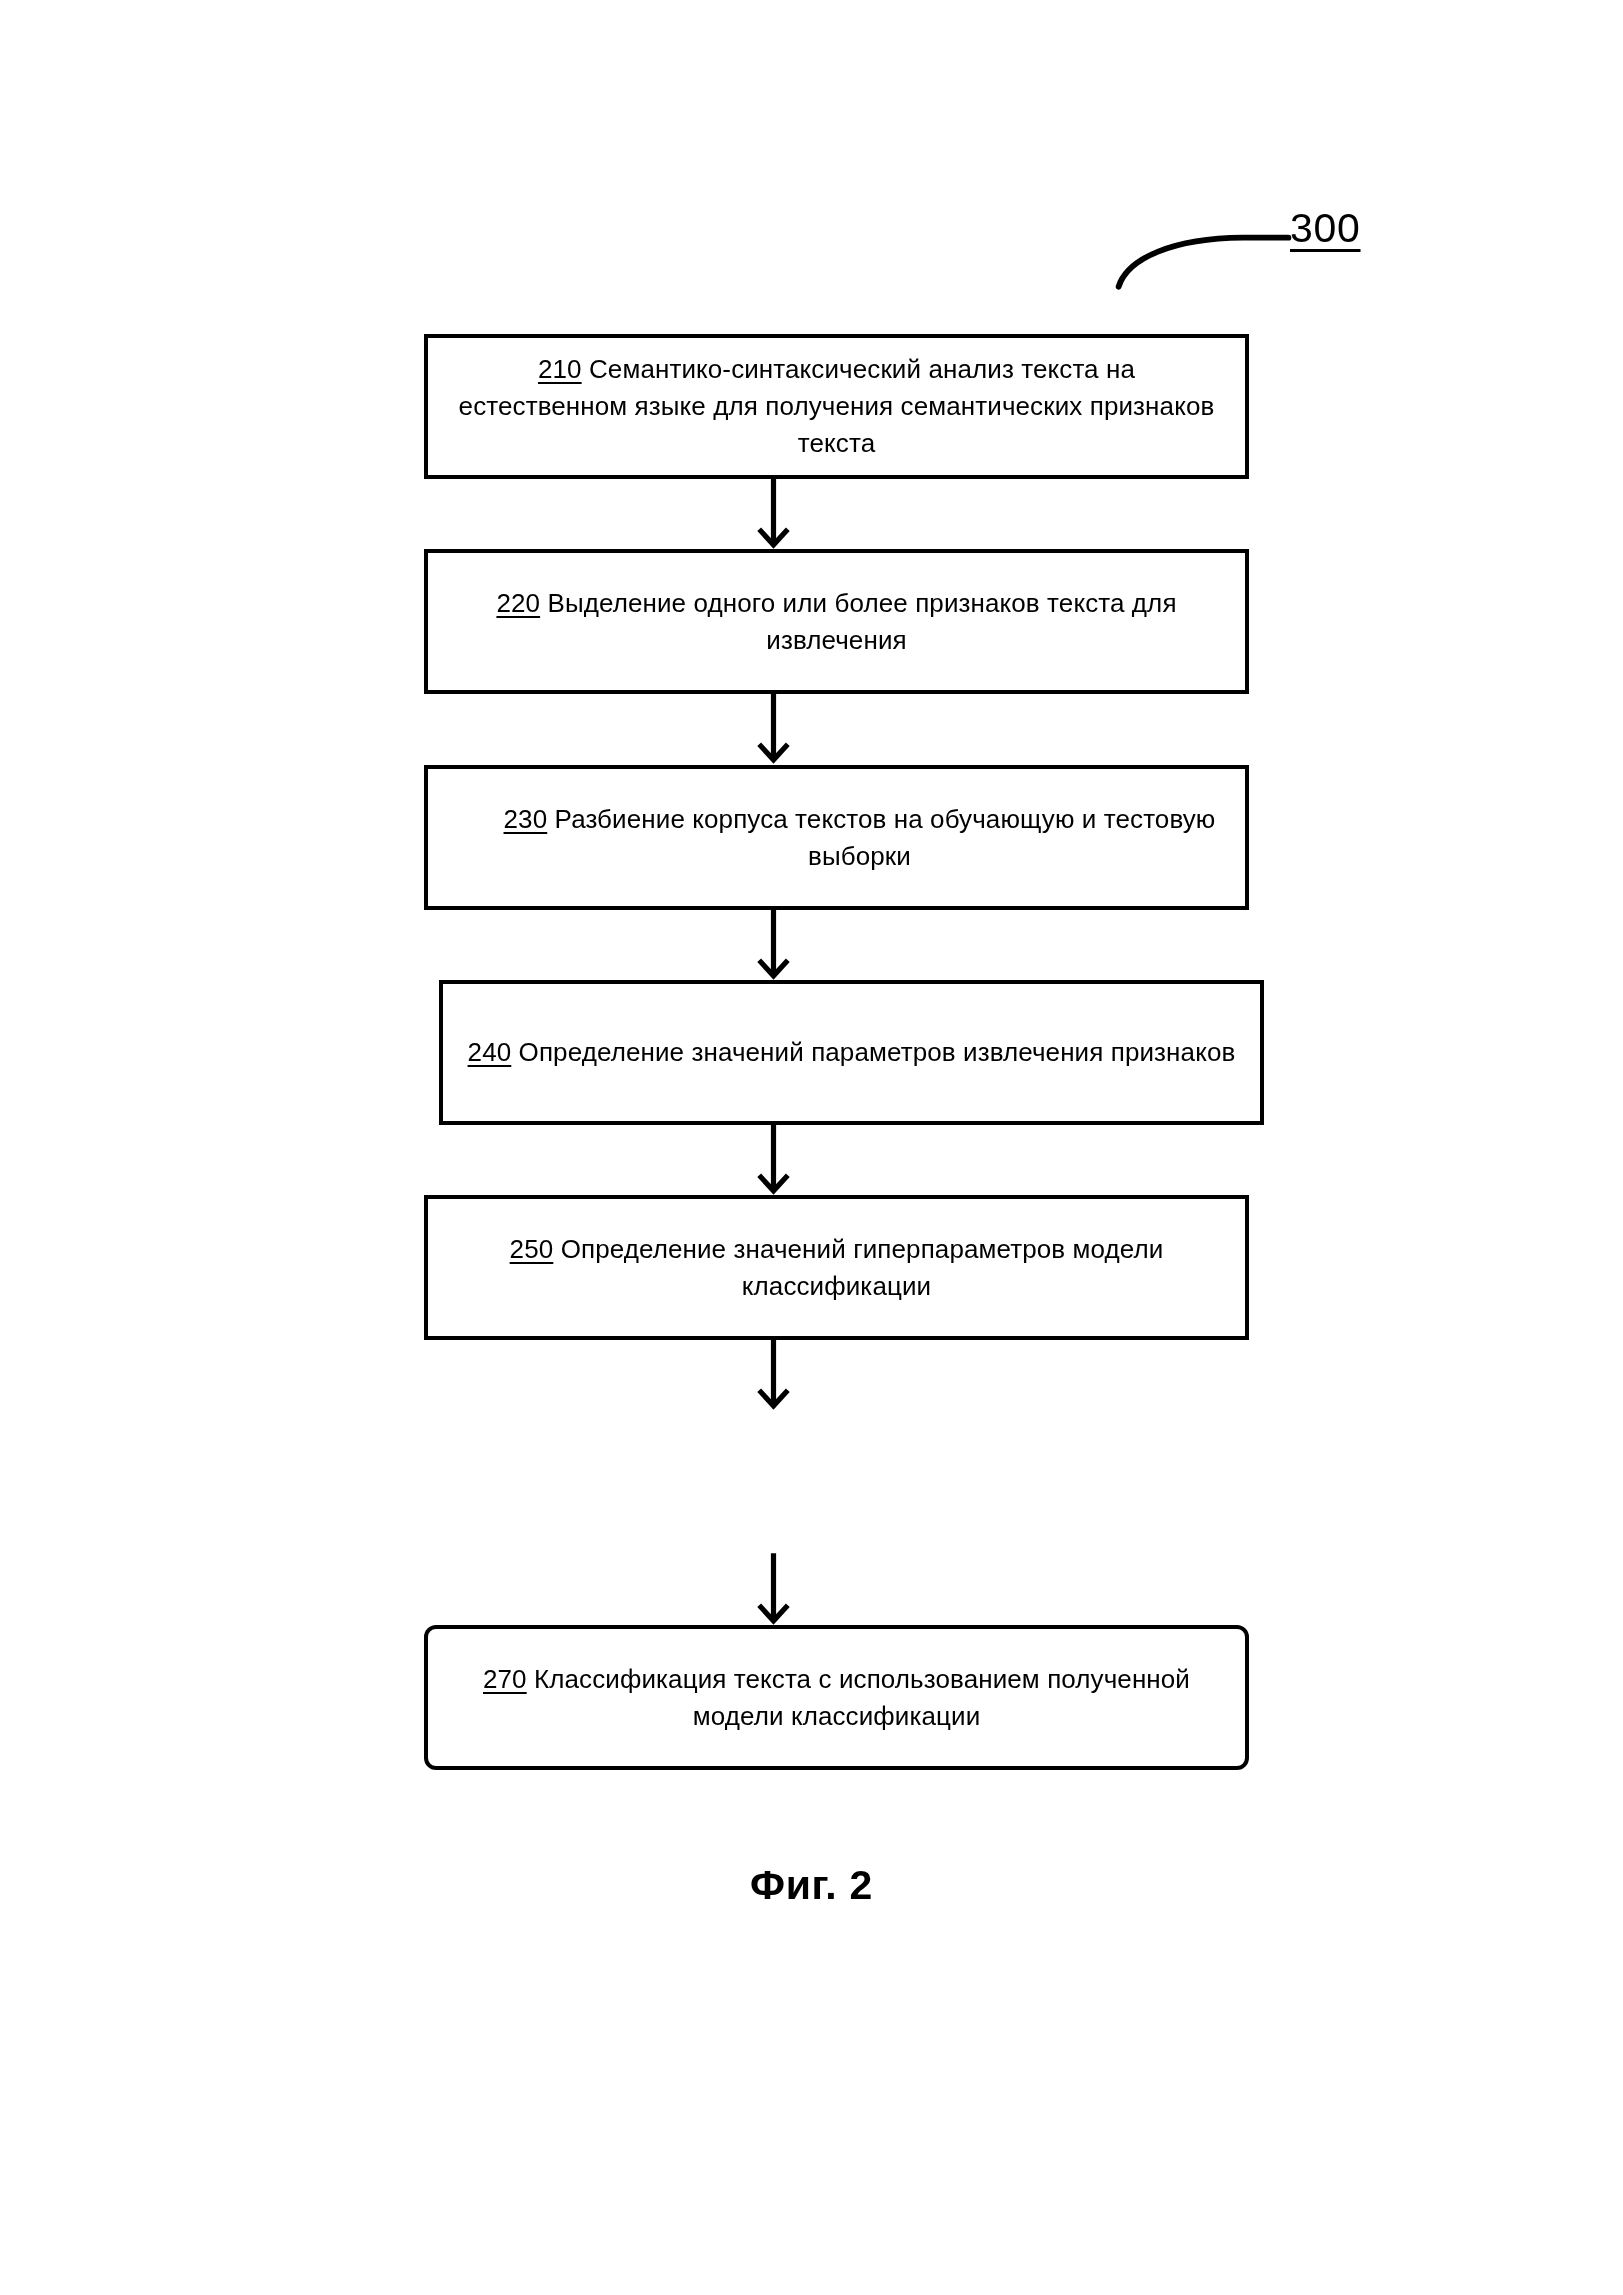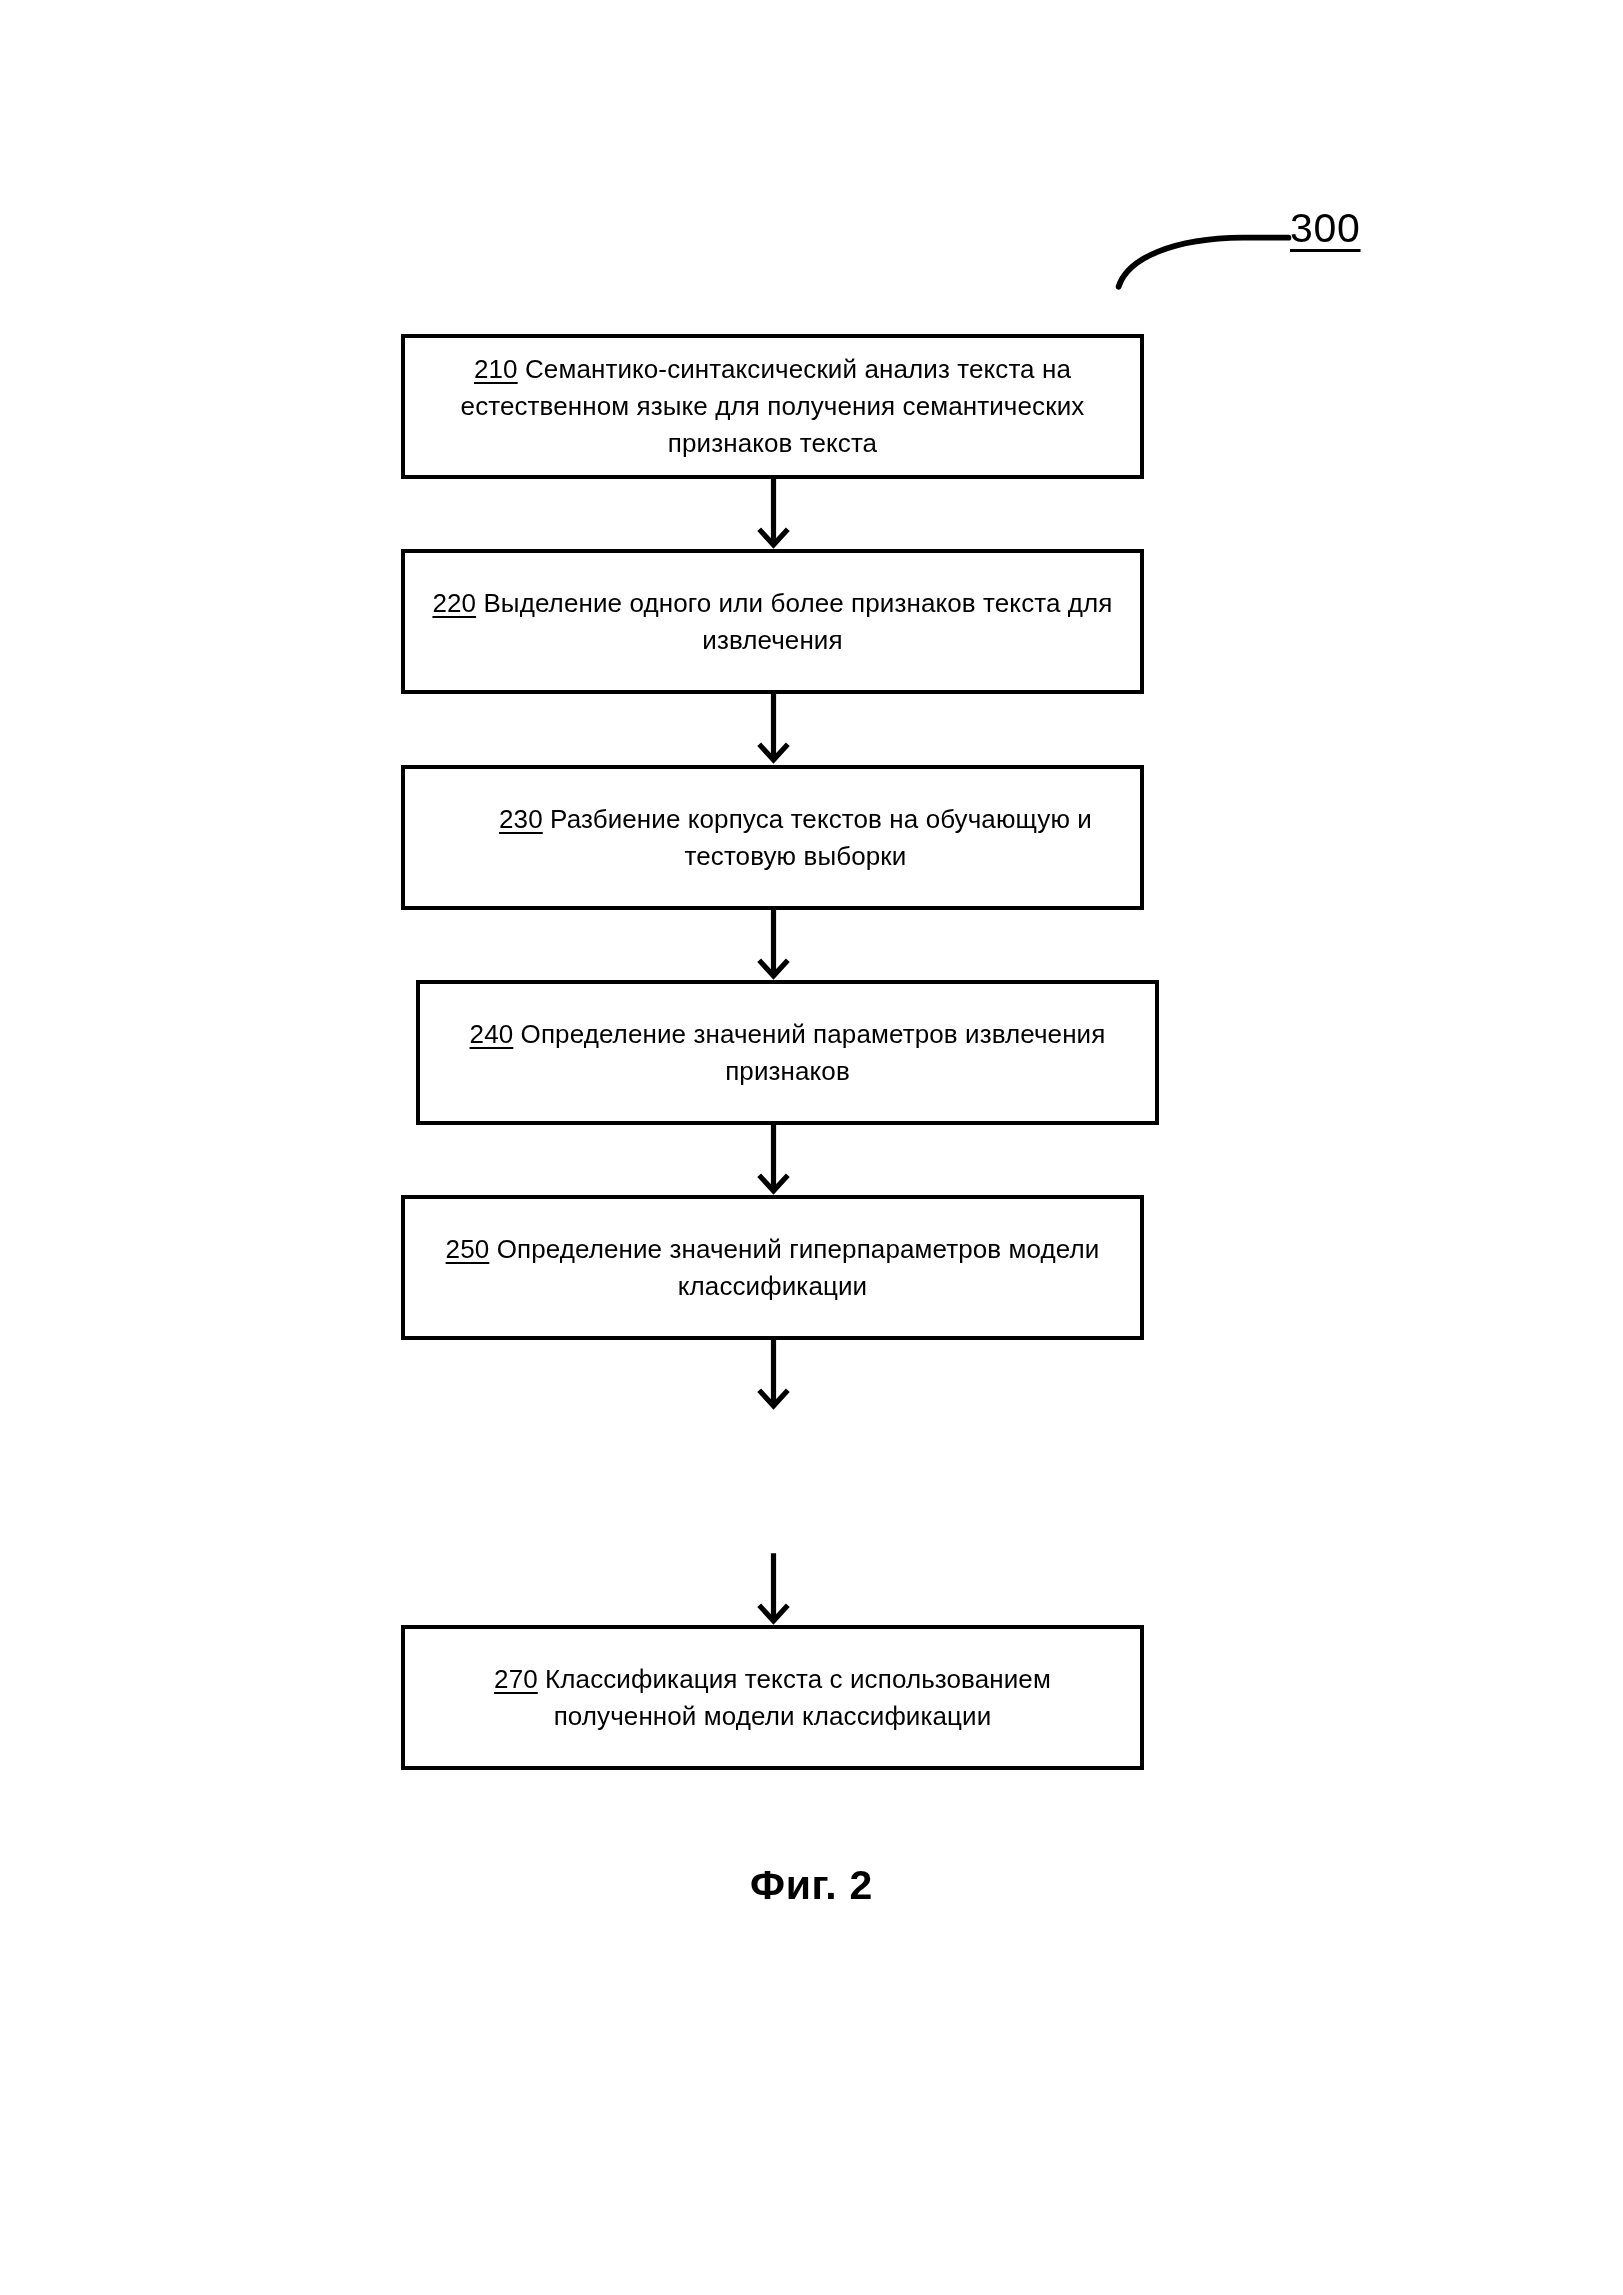--- a/index.html
+++ b/index.html
@@ -49,22 +49,22 @@
     line-height: 1;
     text-decoration: underline;
     text-underline-offset: 6.5px;
     text-decoration-thickness: 2.6px;
     white-space: nowrap;
   }
 
   
   .flow-box {
     position: absolute;
-    left: 401px;
-    width: 743px;
+    left: 424px;
+    width: 825px;
     height: 145px;
     box-sizing: border-box;
     border: 4.6px solid #000000;
     background: #ffffff;
     display: flex;
     align-items: center;
     justify-content: center;
   }
   .flow-box-text {
     width: 94%;
@@ -79,21 +79,21 @@
     text-underline-offset: 3.9px;
     text-decoration-thickness: 2px;
   }
 
   .box-1 { top: 334px; }
   .box-2 { top: 549px; }
   .box-3 { top: 765px; padding-left: 46px; }
   .box-4 { top: 980px; margin-left: 15px; }
   .box-5 { top: 1195px; }
   .box-6 { top: 1410px; }
-  .box-7 { top: 1625px; }
+  .box-7 { top: 1625px; border-radius: 12px; }
 
   
   .connector {
     position: absolute;
     left: 754px;
     width: 39px;
     height: 72px;
   }
   .conn-1 { top: 477px; }
   .conn-2 { top: 692px; }

